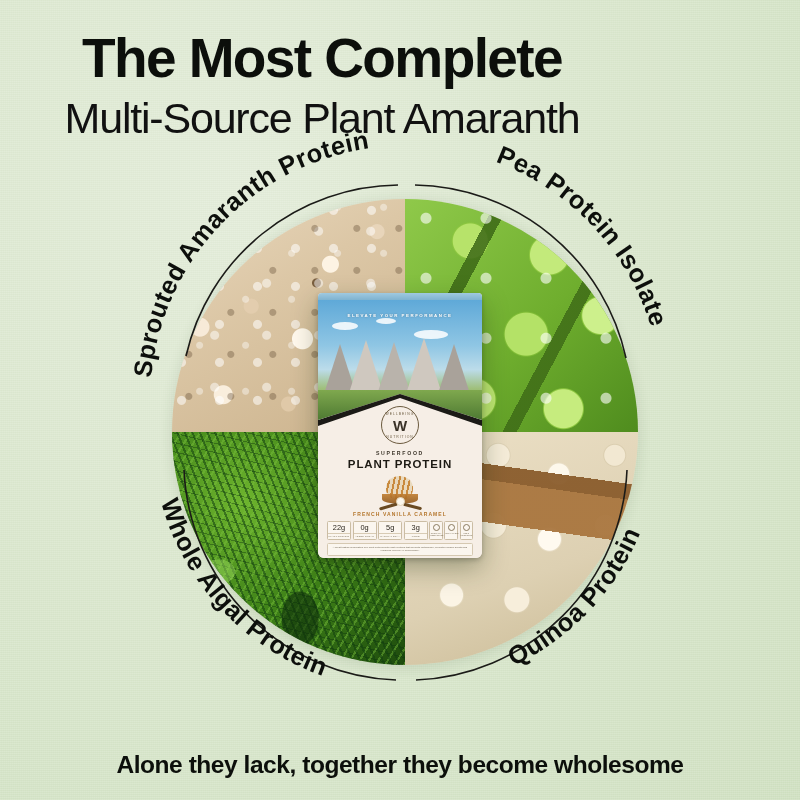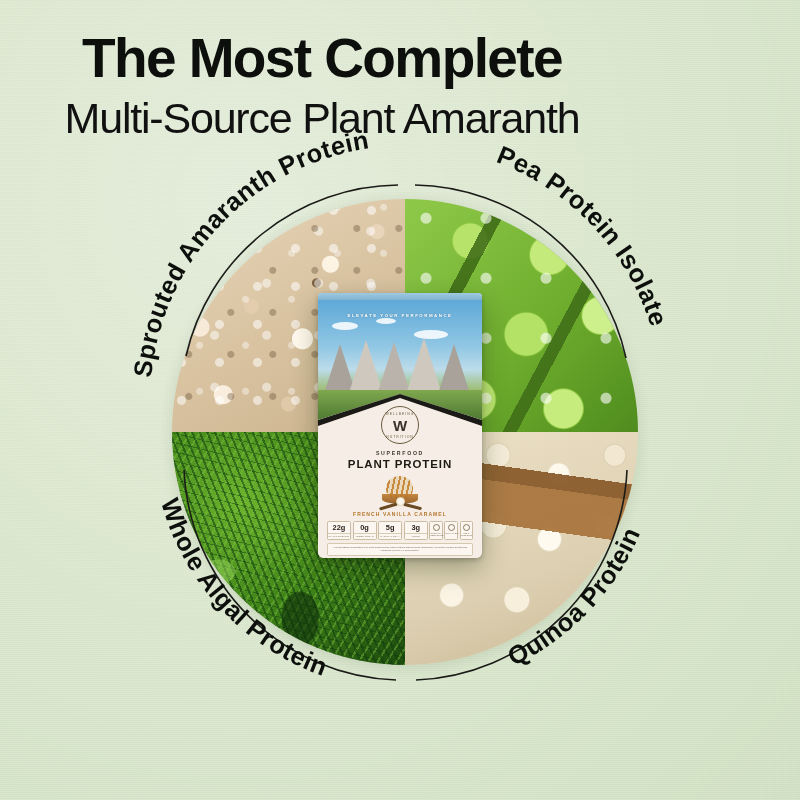--- a/index.html
+++ b/index.html
@@ -278,21 +278,21 @@
     font-weight: 700; color: #b4762c; margin-top: 3px;
   }
 
   .nutri-row {
     display: flex; gap: 1.6px; margin-top: 4px; justify-content: center;
   }
   .nutri-cell {
     flex: 1; border: .4px solid #cbbda4; border-radius: 1.5px;
     padding: 2px 0 1.5px; text-align: center; background: #fbf6ef;
   }
-  .nutri-val { font-size: 7.4px; font-weight: 700; color: #2a251d; line-height: 1; }
+  .nutri-val { font-size: 7.4px; font-weight: 400; color: #2a251d; line-height: 1; }
   .nutri-lbl {
     font-size: 2.3px; letter-spacing: .2px; color: #7d7059; margin-top: 1.4px;
     border-top: .3px solid #d8cbb4; padding-top: .8px; line-height: 1.15;
   }
   .badge-cell {
     width: 13.5px; border: .4px solid #cbbda4; border-radius: 1.5px;
     background: #fbf6ef; text-align: center; padding: 1.5px 0 1px;
   }
   .badge-ring {
     width: 7px; height: 7px; border-radius: 50%;
@@ -447,16 +447,17 @@
           <div class="badge-txt">PRE &amp; PROBIOTICS</div>
         </div>
       </div>
 
       <div class="claim">A great-tasting combination of 5 plant proteins with plant peptides that supports metabolism, promotes muscle growth and enhances recovery &amp; performance.</div>
 
     </div>
   </div>
 
   <div class="footer">
+    <div class="foot-head">Alone they lack, together they become wholesome</div>
     <div class="foot-sub">
     </div>
   </div>
 </div>
 
 </body></html>

